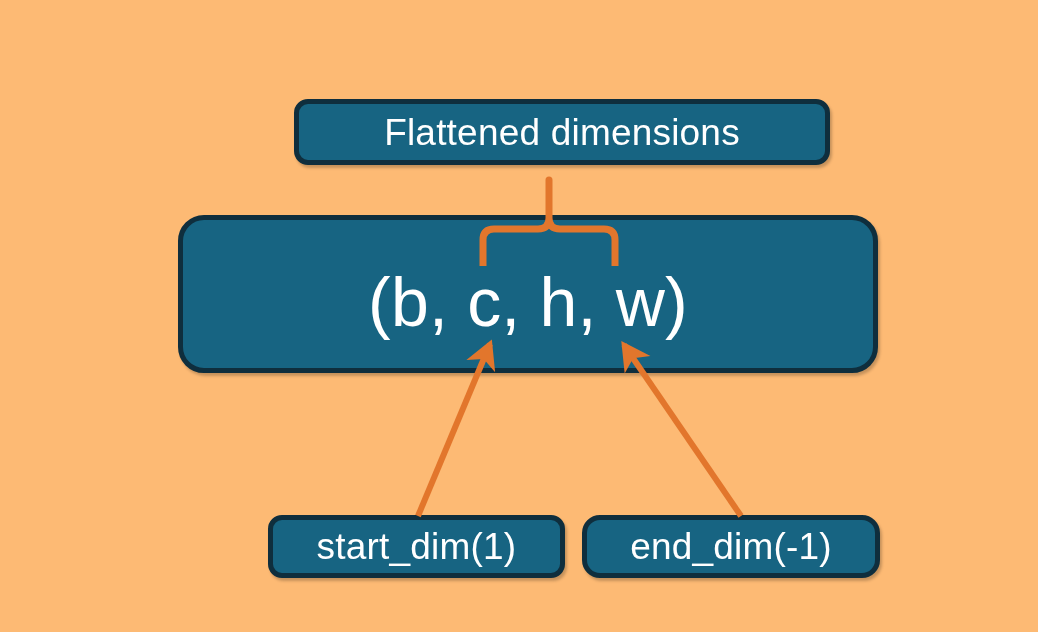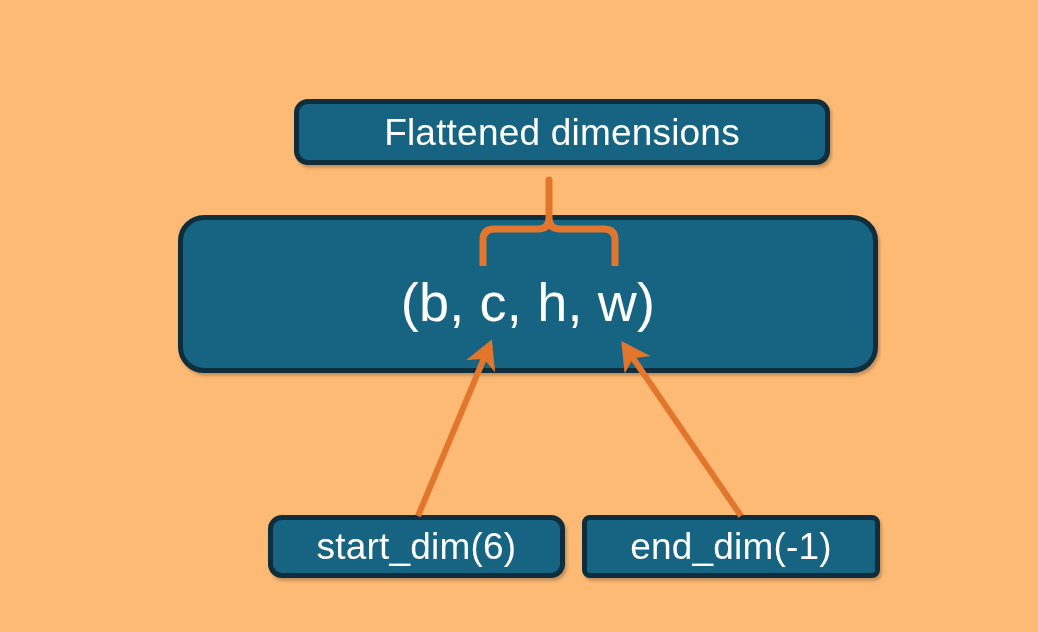--- a/index.html
+++ b/index.html
@@ -50,42 +50,42 @@
 
   
   #box-tensor {
     left: 178px;
     top: 215px;
     width: 700px;
     height: 158px;
     border-radius: 26px;
   }
   #box-tensor .node-label {
-    font-size: 54px;
+    font-size: 68px;
     position: relative;
     top: 8px;
   }
 
   
   #box-start-dim {
     left: 268px;
     top: 515px;
     width: 297px;
     height: 63px;
     border-radius: 14px;
   }
   #box-start-dim .node-label { font-size: 37px; }
 
   
   #box-end-dim {
     left: 582px;
     top: 515px;
     width: 298px;
     height: 63px;
-    border-radius: 8px;
+    border-radius: 18px;
   }
   #box-end-dim .node-label { font-size: 37px; }
 
   
   #connectors {
     position: absolute;
     left: 0;
     top: 0;
     width: 1038px;
     height: 632px;
@@ -124,21 +124,21 @@
 
   <div class="node" id="box-flattened">
     <span class="node-label">Flattened dimensions</span>
   </div>
 
   <div class="node" id="box-tensor">
     <span class="node-label">(b, c, h, w)</span>
   </div>
 
   <div class="node" id="box-start-dim">
-    <span class="node-label">start_dim(6)</span>
+    <span class="node-label">start_dim(1)</span>
   </div>
 
   <div class="node" id="box-end-dim">
     <span class="node-label">end_dim(-1)</span>
   </div>
 
   <svg id="brace-layer" viewBox="0 0 1038 632" xmlns="http://www.w3.org/2000/svg">
     <path d="M483,266
              L483,240
              Q483,229 494,229

